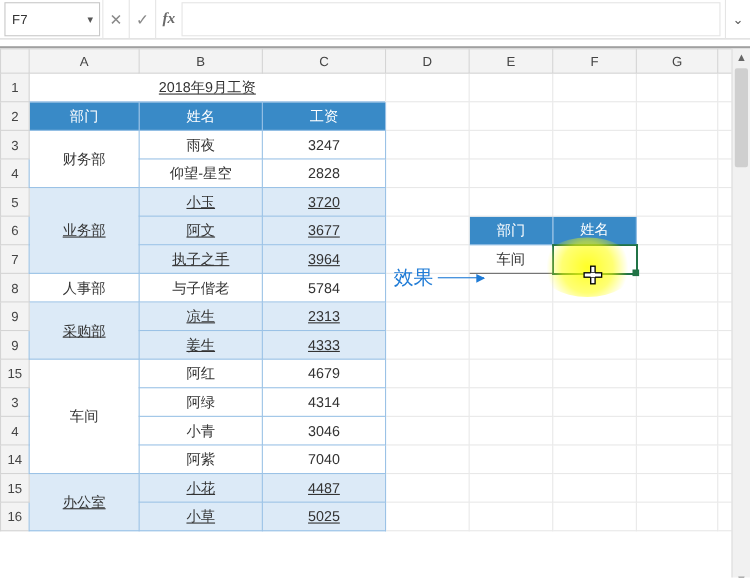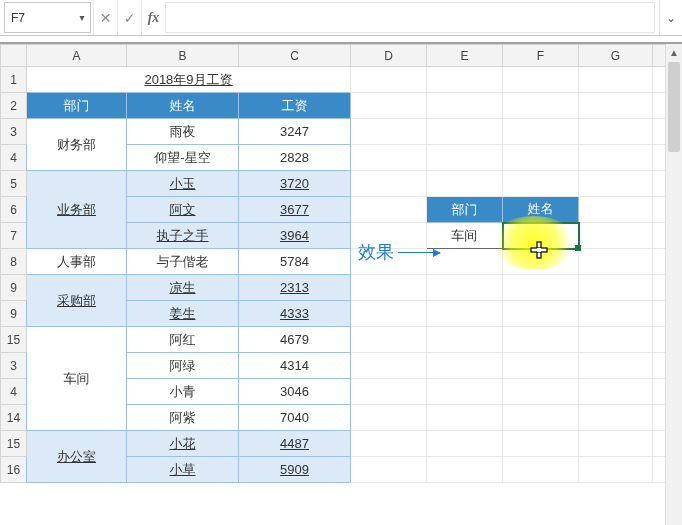--- a/index.html
+++ b/index.html
@@ -476,21 +476,21 @@
           <td class="z-even z-band">4487</td>
           <td class="empty"></td>
           <td class="empty"></td>
           <td class="empty"></td>
           <td class="empty"></td>
           <td class="empty"></td>
         </tr>
         <tr>
           <th class="rowhdr">16</th>
           <td class="z-even z-band">小草</td>
-          <td class="z-even z-band">5909</td>
+          <td class="z-even z-band">5025</td>
           <td class="empty"></td>
           <td class="empty"></td>
           <td class="empty"></td>
           <td class="empty"></td>
           <td class="empty"></td>
         </tr>
       </tbody>
   </table>
 
   <div class="effect">

